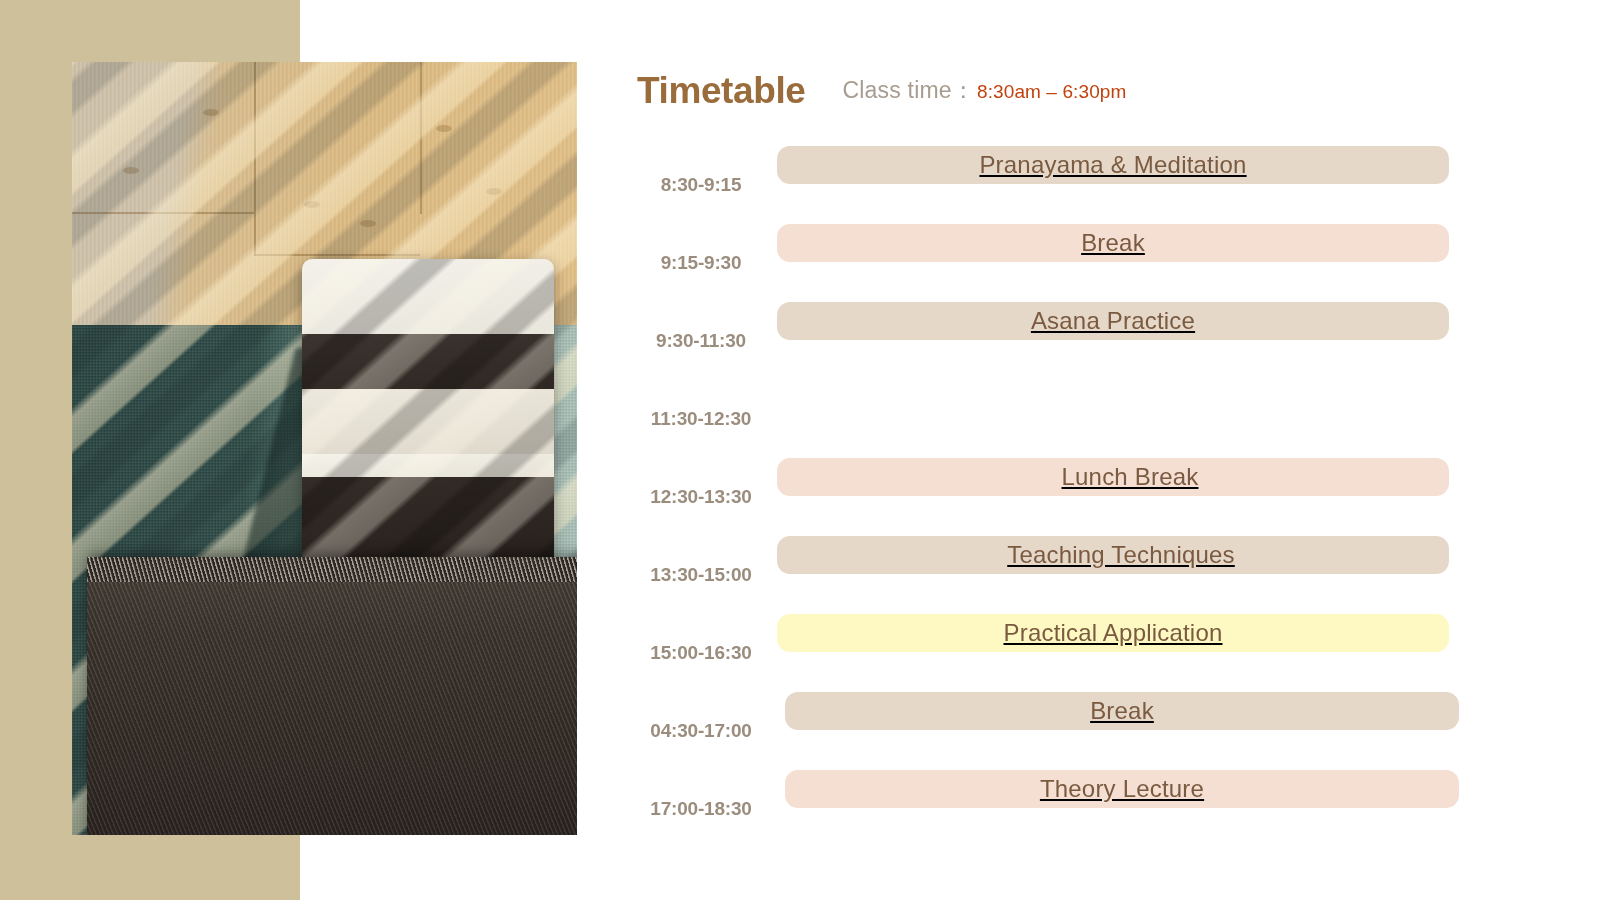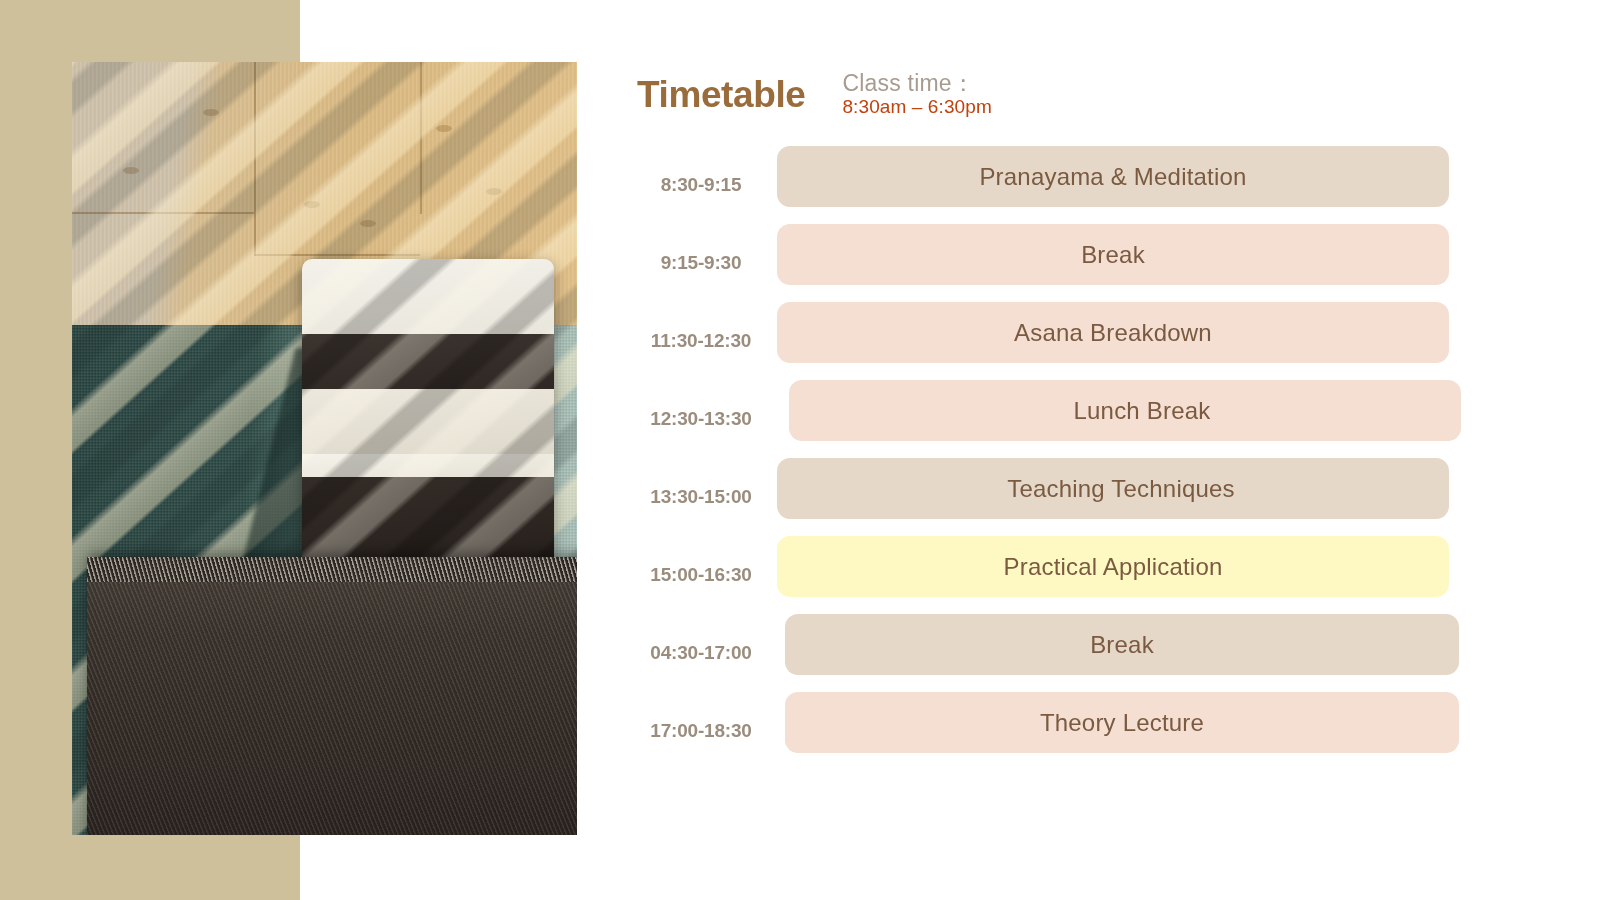--- a/index.html
+++ b/index.html
@@ -223,21 +223,20 @@
     font-weight: 700;
     color: #9a6c3c;
     letter-spacing: -0.4px;
     line-height: 1;
   }
   .subtitle {
     display: flex;
     align-items: baseline;
     gap: 2px;
     line-height: 1;
-    flex-direction: column;
   }
   .subtitle-label {
     font-size: 23px;
     font-weight: 400;
     color: #a89c90;
     letter-spacing: 0.2px;
   }
   .subtitle-value {
     font-size: 19px;
     font-weight: 400;
@@ -267,25 +266,26 @@
     font-size: 19px;
     font-weight: 700;
     color: #9b8d7e;
     letter-spacing: -0.2px;
     white-space: nowrap;
   }
 
   .row-bar {
     position: absolute;
     top: 0;
-    height: 61px;
+    height: 38px;
     border-radius: 13px;
     display: flex;
     align-items: center;
     justify-content: center;
+    text-decoration: underline;
   }
 
   .row-label {
     font-size: 24px;
     font-weight: 400;
     color: #7a5a40;
     letter-spacing: 0.2px;
     white-space: nowrap;
   }
 </style>
@@ -353,28 +353,31 @@
             <div class="row-label">Pranayama &amp; Meditation</div>
           </div>
         </div>
         <div class="row">
           <div class="row-time">9:15-9:30</div>
           <div class="row-bar" style="left: 140px; width: 672px; background: rgb(244, 223, 210);">
             <div class="row-label">Break</div>
           </div>
         </div>
         <div class="row">
+          <div class="row-time">9:30-11:30</div>
+          <div class="row-bar" style="left: 140px; width: 672px; background: rgb(230, 216, 200);">
+            <div class="row-label">Asana Practice</div>
+          </div>
+        </div>
+        <div class="row">
           <div class="row-time">11:30-12:30</div>
-          <div class="row-bar" style="left: 140px; width: 672px; background: rgb(244, 223, 210);">
-            <div class="row-label">Asana Breakdown</div>
-          </div>
         </div>
         <div class="row">
           <div class="row-time">12:30-13:30</div>
-          <div class="row-bar" style="left: 152px; width: 672px; background: rgb(244, 223, 210); padding-left: 34px;">
+          <div class="row-bar" style="left: 140px; width: 672px; background: rgb(244, 223, 210); padding-left: 34px;">
             <div class="row-label">Lunch Break</div>
           </div>
         </div>
         <div class="row">
           <div class="row-time">13:30-15:00</div>
           <div class="row-bar" style="left: 140px; width: 672px; background: rgb(230, 216, 200); padding-left: 16px;">
             <div class="row-label">Teaching Techniques</div>
           </div>
         </div>
         <div class="row">

